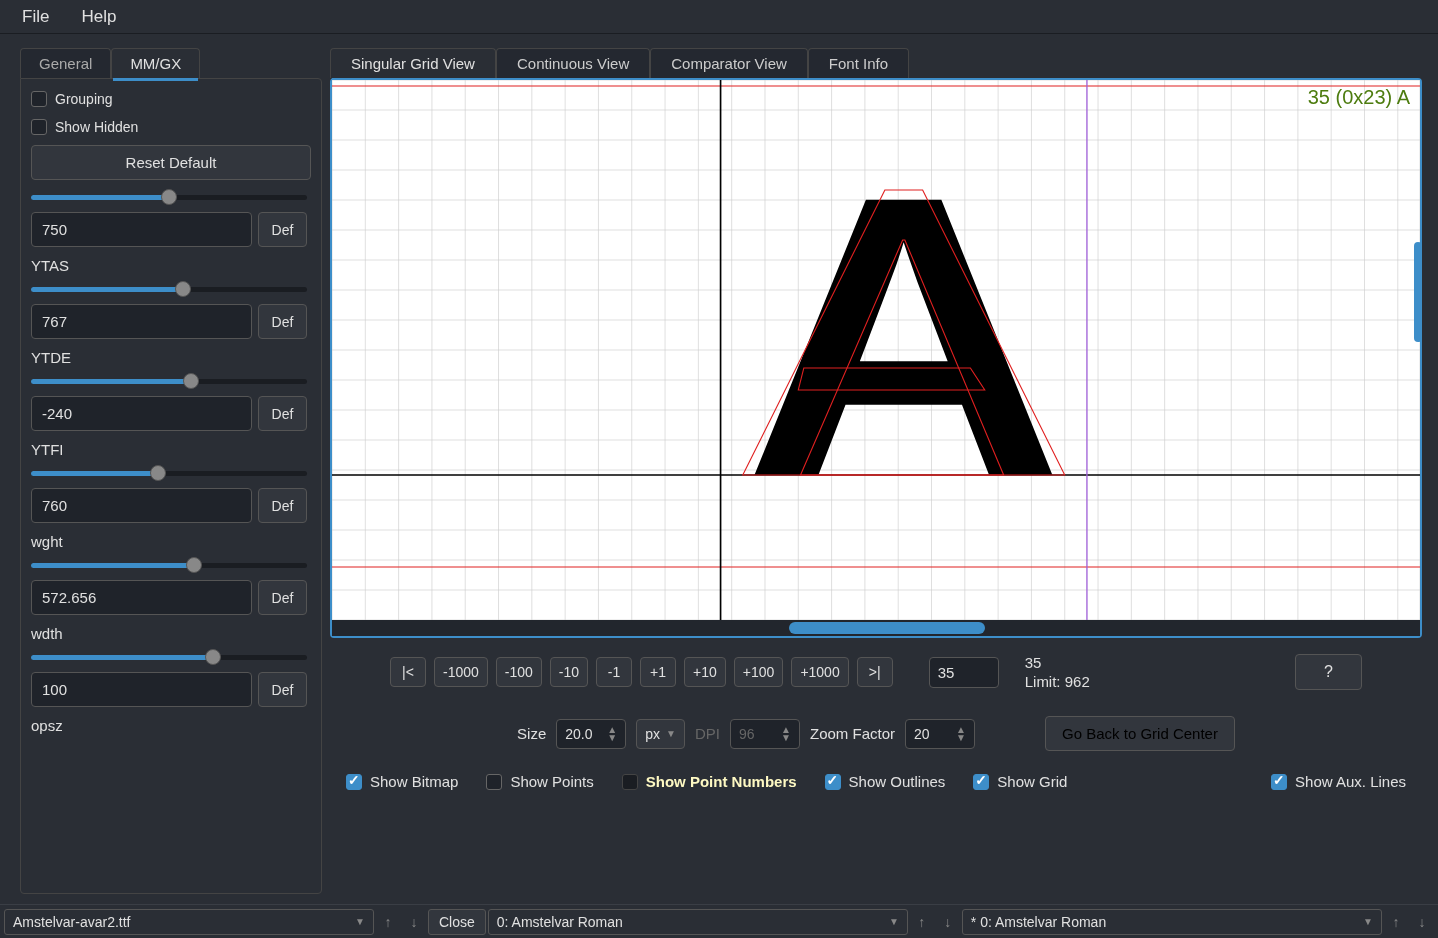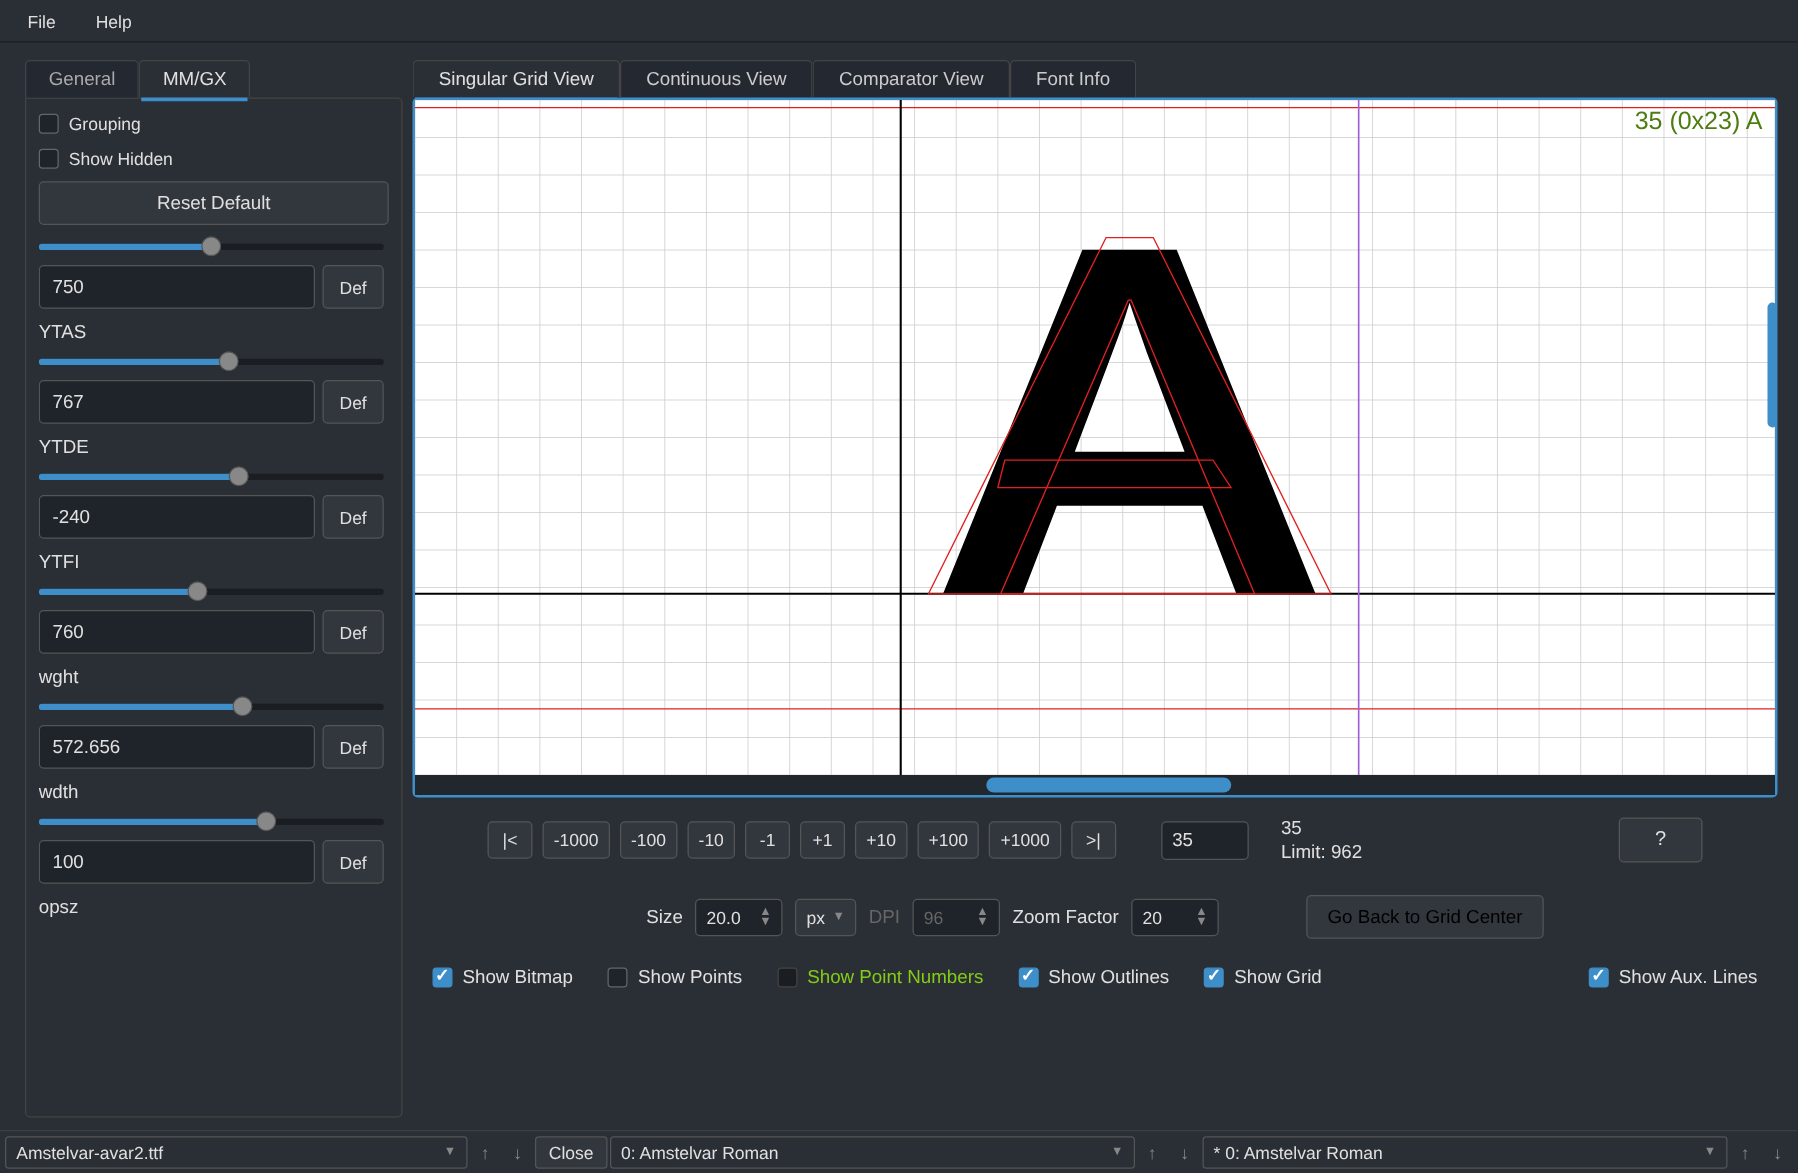--- a/index.html
+++ b/index.html
@@ -1,18 +1,18 @@
 <!DOCTYPE html>
 <html><head>
 <meta charset="utf-8">
 <style>
 * { box-sizing: border-box; margin: 0; padding: 0; font-family: "Segoe UI", Arial, sans-serif; }
 body { background: #2a2e35; color: #e0e0e0; font-size: 14px; width: 1438px; height: 938px; overflow: hidden; display: flex; flex-direction: column; }
 .menubar { height: 34px; background: #2a2e35; display: flex; align-items: center; padding: 0 8px; gap: 4px; border-bottom: 1px solid #1a1d22; }
-.menu-item { padding: 6px 14px; cursor: pointer; font-size: 14px; }
+.menu-item { padding: 6px 14px; cursor: pointer; font-size: 17px; }
 .main-area { flex: 1; display: flex; padding: 14px 0 0 0; overflow: hidden; }
 .left-panel { width: 330px; display: flex; flex-direction: column; padding: 0 8px 10px 20px; }
 .tabs { display: flex; }
 .tab { padding: 6px 18px; background: #2a2e35; border: 1px solid #444; border-bottom: none; border-top-left-radius: 4px; border-top-right-radius: 4px; font-size: 15px; cursor: pointer; position: relative; }
 .tab.active { background: #2a2e35; }
 .tab.inactive { background: #242830; color: #aaa; }
 .tab.active::after { content: ""; position: absolute; bottom: -3px; left: 1px; right: 1px; height: 3px; background: #3d8ec9; }
 .left-body { border: 1px solid #444; border-radius: 0 4px 4px 4px; padding: 10px; display: flex; flex-direction: column; gap: 8px; flex: 1; overflow: hidden; }
 .check-row { display: flex; align-items: center; gap: 8px; padding: 2px 0; }
 .chk { width: 16px; height: 16px; border: 1px solid #666; border-radius: 3px; background: #1f232a; position: relative; }
@@ -49,21 +49,21 @@
 .size-row { display: flex; align-items: center; gap: 10px; padding: 16px 60px 10px; justify-content: center; }
 .size-row .lbl { font-size: 15px; }
 .lbl.disabled { color: #666; }
 .spin-input { background: #1f232a; border: 1px solid #555; border-radius: 4px; padding: 6px 8px; color: #e0e0e0; width: 70px; display: flex; align-items: center; justify-content: space-between; }
 .spin-input.disabled { color: #666; }
 .spin-arrows { font-size: 10px; line-height: 8px; color: #888; }
 .select-box { background: #32363d; border: 1px solid #555; border-radius: 4px; padding: 6px 8px; display: flex; align-items: center; gap: 6px; }
 .grid-center-btn { background: #32363d; border: 1px solid #555; border-radius: 4px; padding: 8px 16px; cursor: pointer; font-size: 15px; margin-left: 60px; }
 .check-bar { display: flex; align-items: center; gap: 28px; padding: 10px 16px 10px; }
 .check-bar .check-row span { font-size: 15px; }
-.check-row.disabled span { color: #84cc16; }
+.check-row.disabled span { color: #fef9c3; font-weight: bold; }
 .chk.disabled { border-color: #444; background: #1a1d22; }
 .bottom-bar { height: 34px; background: #2a2e35; border-top: 1px solid #3a3e45; display: flex; align-items: center; padding: 0 4px; gap: 2px; }
 .bb-select { background: #2a2e35; border: 1px solid #555; border-radius: 3px; padding: 4px 8px; color: #e0e0e0; font-size: 14px; display: flex; align-items: center; justify-content: space-between; }
 .bb-arrow { width: 24px; text-align: center; color: #888; cursor: pointer; font-size: 14px; }
 .bb-btn { background: #32363d; border: 1px solid #555; border-radius: 3px; padding: 4px 10px; cursor: pointer; font-size: 14px; }
 svg { display: block; }
 </style>
 </head>
 <body>
 

